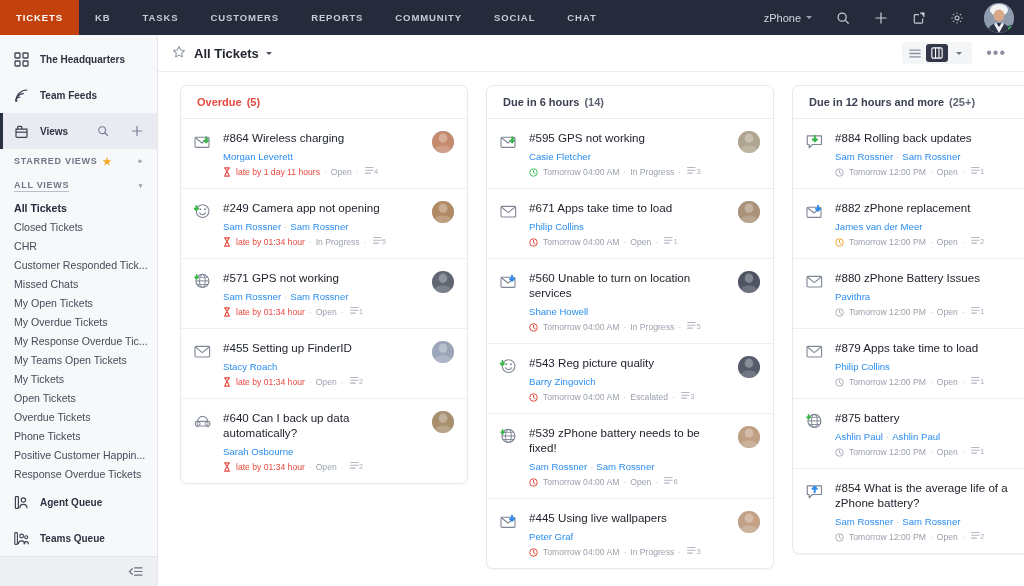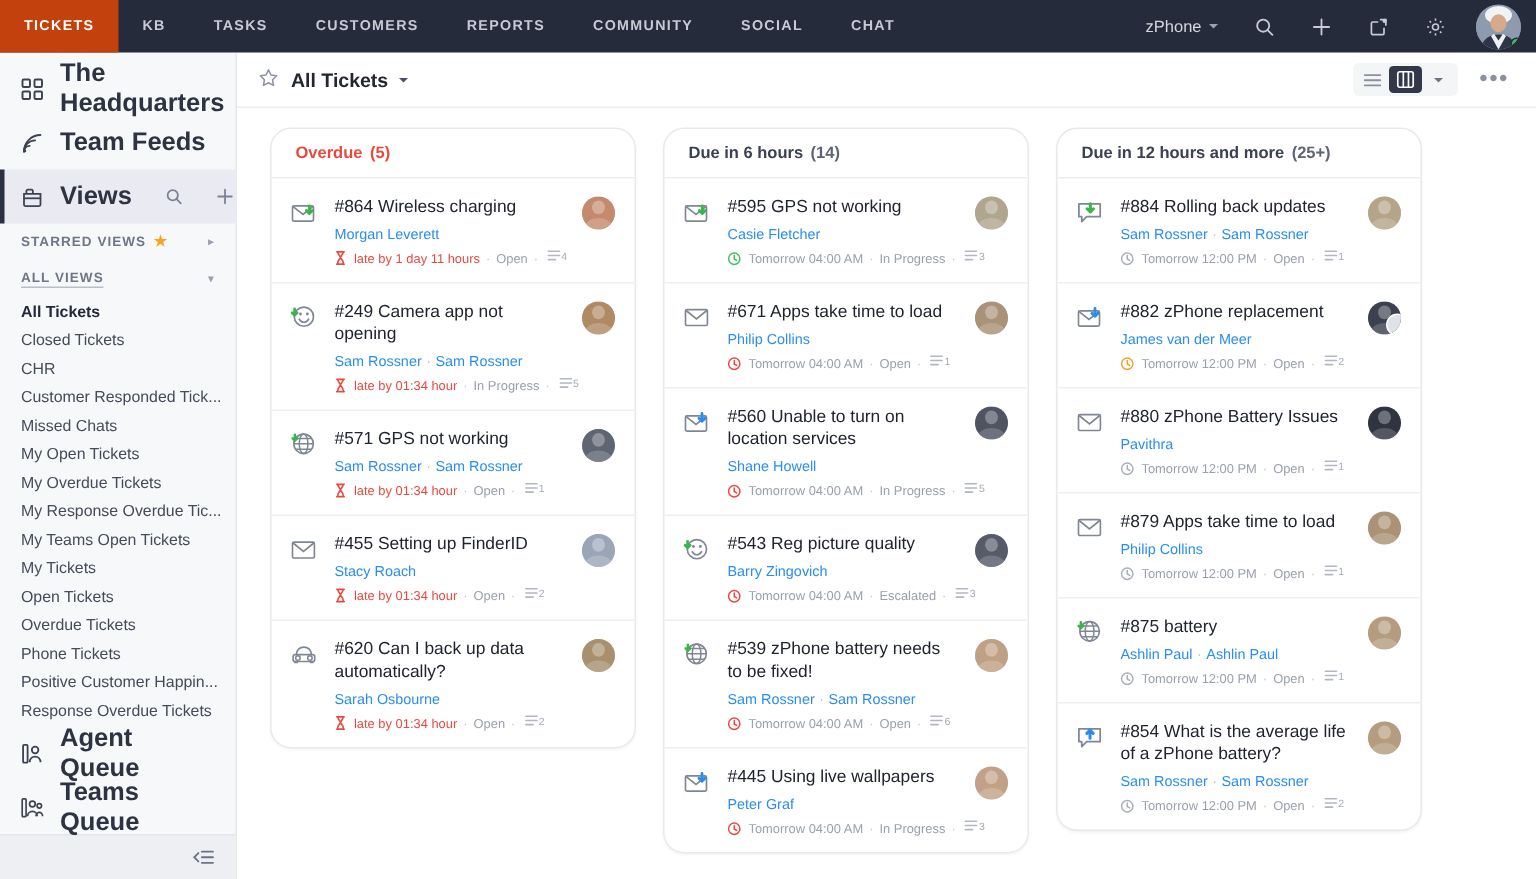--- a/index.html
+++ b/index.html
@@ -52,22 +52,23 @@
   .shell { display: flex; height: 551px; }
 
   
   .sidebar {
     width: 158px; background: #f7f8fa; border-right: 1px solid #e4e7ec;
     display: flex; flex-direction: column; position: relative; flex-shrink: 0;
   }
   .side-top { padding-top: 6px; }
   .side-row {
     height: 36px; display: flex; align-items: center; padding: 0 14px; gap: 11px;
-    cursor: pointer; font-size: 17px; color: #2e3342; font-weight: bold;
+    cursor: pointer; font-size: 10px; color: #2e3342; font-weight: bold;
     position: relative;
+    text-align: center;
   }
   .side-row .sicon { width: 15px; display: flex; align-items: center; justify-content: center; color: #3d4351; }
   .side-row.active { background: #e9eaf2; }
   .side-row.active::before {
     content: ''; position: absolute; left: 0; top: 0; bottom: 0; width: 3px; background: #2b3040;
   }
   .side-row .spacer { flex: 1; }
   .side-row .mini { color: #7b8294; display: flex; align-items: center; }
   .side-row .mini + .mini { margin-left: 11px; }
 
@@ -115,22 +116,22 @@
   }
   .vt-btn.active { background: #32384a; color: #ffffff; }
   .dots { color: #8a90a0; font-size: 16px; letter-spacing: 1px; cursor: pointer; line-height: 1; }
 
   
   .board {
     flex: 1; display: flex; gap: 18px; padding: 13px 22px 0 22px;
     overflow: hidden; align-items: flex-start;
   }
   .col {
-    width: 244px; flex-shrink: 0; background: #ffffff;
-    border: 1px solid #e8e9ed; border-radius: 14px;
+    width: 288px; flex-shrink: 0; background: #ffffff;
+    border: 1px solid #e8e9ed; border-radius: 7px;
     box-shadow: 0 1px 2px rgba(30,35,50,0.05);
     overflow: hidden; max-height: 100%;
   }
   .col-head {
     height: 33px; display: flex; align-items: center; padding: 0 16px;
     border-bottom: 1px solid #ededf0; font-size: 11px; color: #3b4152; font-weight: bold;
   }
   .col-head .cnt { color: #5d6474; margin-left: 5px; font-weight: bold; }
   .col-head.overdue { color: #e8493f; }
   .col-head.overdue .cnt { color: #e8493f; }
@@ -535,21 +536,21 @@
           <div class="card">
             <div class="card-ico"><svg width="18" height="18" viewBox="0 0 18 16">
                 <rect x="1.4" y="8.4" width="14.4" height="4.6" rx="1.4" fill="#fff" stroke="#7f8694" stroke-width="1.1"></rect>
                 <path d="M3.6 8.4c0-3 2.2-5 5-5s5 2 5 5" fill="none" stroke="#7f8694" stroke-width="1.1"></path>
                 <circle cx="4.6" cy="10.7" r="1.5" fill="none" stroke="#7f8694" stroke-width="1"></circle>
                 <circle cx="12.6" cy="10.7" r="1.5" fill="none" stroke="#7f8694" stroke-width="1"></circle>
                 <line x1="2.2" y1="13.6" x2="4.6" y2="13.6" stroke="#7f8694" stroke-width="1"></line>
                 <line x1="12.6" y1="13.6" x2="15" y2="13.6" stroke="#7f8694" stroke-width="1"></line>
               </svg></div>
             <div class="card-body">
-              <div class="card-title">#620 Can I back up data automatically?</div>
+              <div class="card-title">#640 Can I back up data automatically?</div>
               <div class="card-people"><span>Sarah Osbourne</span></div>
               <div class="card-meta">
                 <span class="due late">
                   <span style="display: inline-flex;">
                     <svg width="8" height="10" viewBox="0 0 8.6 11">
                       <path d="M1.6 1h5.4M1.6 10h5.4M2.3 1c0 2 2 3.1 2 4s-2 2-2 4M6.3 1c0 2-2 3.1-2 4s2 2 2 4" fill="none" stroke="#e8493f" stroke-width="1.2" stroke-linecap="round"></path>
                     </svg>
                   </span>
                   <span>late by 01:34 hour</span>
                 </span>

